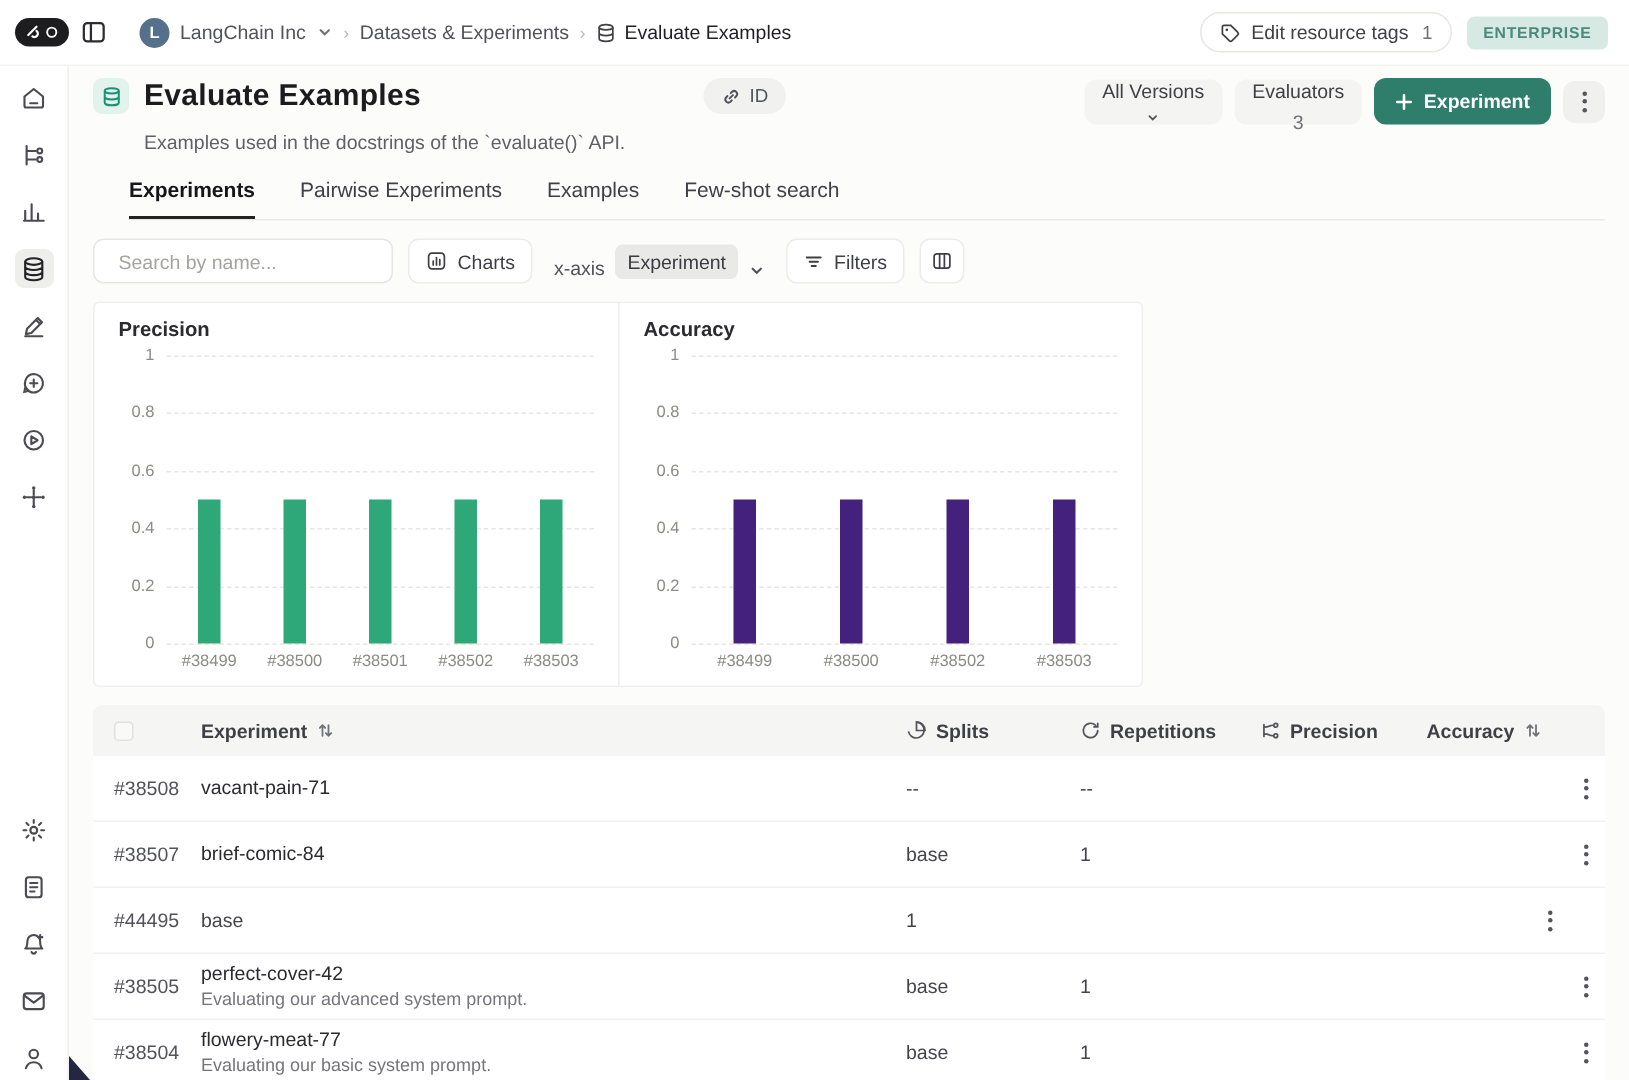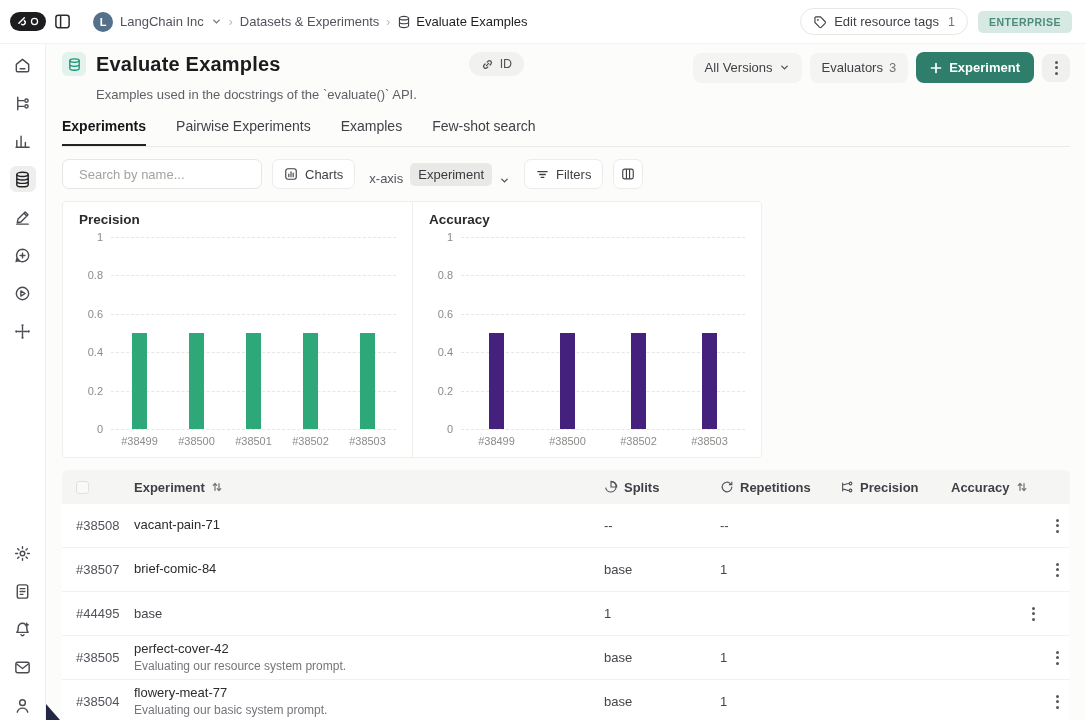--- a/index.html
+++ b/index.html
@@ -39,31 +39,31 @@
   .ds-header { display:flex; align-items:flex-start; }
   .ds-title-wrap { display:flex; align-items:center; gap:10px; }
   .ds-db-icon { width:24px; height:24px; border-radius:6px; background:#e2f2ec;
     display:flex; align-items:center; justify-content:center; }
   .ds-title { font-size:20px; font-weight:700; color:#1c1c1f; letter-spacing:.2px; }
   .id-pill { margin-left:178px; display:flex; align-items:center; gap:6px; background:#f1f1ef;
     border-radius:14px; padding:5px 12px; font-size:12.5px; color:#52525b; cursor:pointer; }
   .ds-actions { margin-left:auto; display:flex; align-items:center; gap:8px; }
   .ghost-btn { display:flex; align-items:center; gap:6px; background:#f4f4f2; border:none;
     border-radius:8px; height:30px; padding:0 12px; font-size:13px; color:#3f3f46;
-    font-family:inherit; cursor:pointer; }
+    font-family:inherit; cursor:pointer;flex-direction:column; }
   .ghost-btn .cnt { color:#71717a; }
   .primary-btn { display:flex; align-items:center; gap:7px; background:#2f7d6b; color:#fff;
     border:none; border-radius:8px; height:31px; padding:0 14px; font-size:13px; font-weight:600;
     font-family:inherit; cursor:pointer; }
   .kebab-btn { width:28px; height:28px; border-radius:8px; background:#f0f0ee; border:none;
     display:flex; align-items:center; justify-content:center; cursor:pointer; }
   .ds-desc { margin:4px 0 0 34px; font-size:13px; color:#5f5f66; }
 
   
-  .tabs { display:flex; gap:30px; margin-top:16px; border-bottom:1px solid #e9e9e6; }
+  .tabs { display:flex; gap:30px; margin-top:16px; border-bottom:1px solid #e9e9e6;margin-left:24px; }
   .tab { font-size:14px; color:#3f3f46; padding:0 0 10px 0; cursor:pointer; border-bottom:2px solid transparent; }
   .tab.active { color:#161619; font-weight:700; border-bottom-color:#232326; }
 
   
   .toolbar { display:flex; align-items:center; gap:10px; margin-top:12px; }
   .search-box { display:flex; align-items:center; gap:7px; width:200px; height:30px;
     border:1px solid #e6e6e3; border-radius:7px; background:#fff; padding:0 9px; }
   .search-box input { border:none; outline:none; flex:1; font-size:13px; color:#3f3f46;
     font-family:inherit; background:transparent; }
   .search-box input::placeholder { color:#a3a3a0; }
@@ -500,21 +500,21 @@
                   <i></i>
                   <i></i>
                 </span>
               </span>
             </div>
           </div>
           <div class="t-grid t-row">
             <div class="cell-id">#38505</div>
             <div class="cell-name">
               <div>perfect-cover-42</div>
-              <div class="cell-desc">Evaluating our resource system prompt.</div>
+              <div class="cell-desc">Evaluating our advanced system prompt.</div>
             </div>
             <div class="cell-dim">base</div>
             <div class="cell-dim">1</div>
             <div></div>
             <div></div>
             <div class="cell-menu">
               <span class="row-kebab">
                 <span class="dots">
                   <i></i>
                   <i></i>

